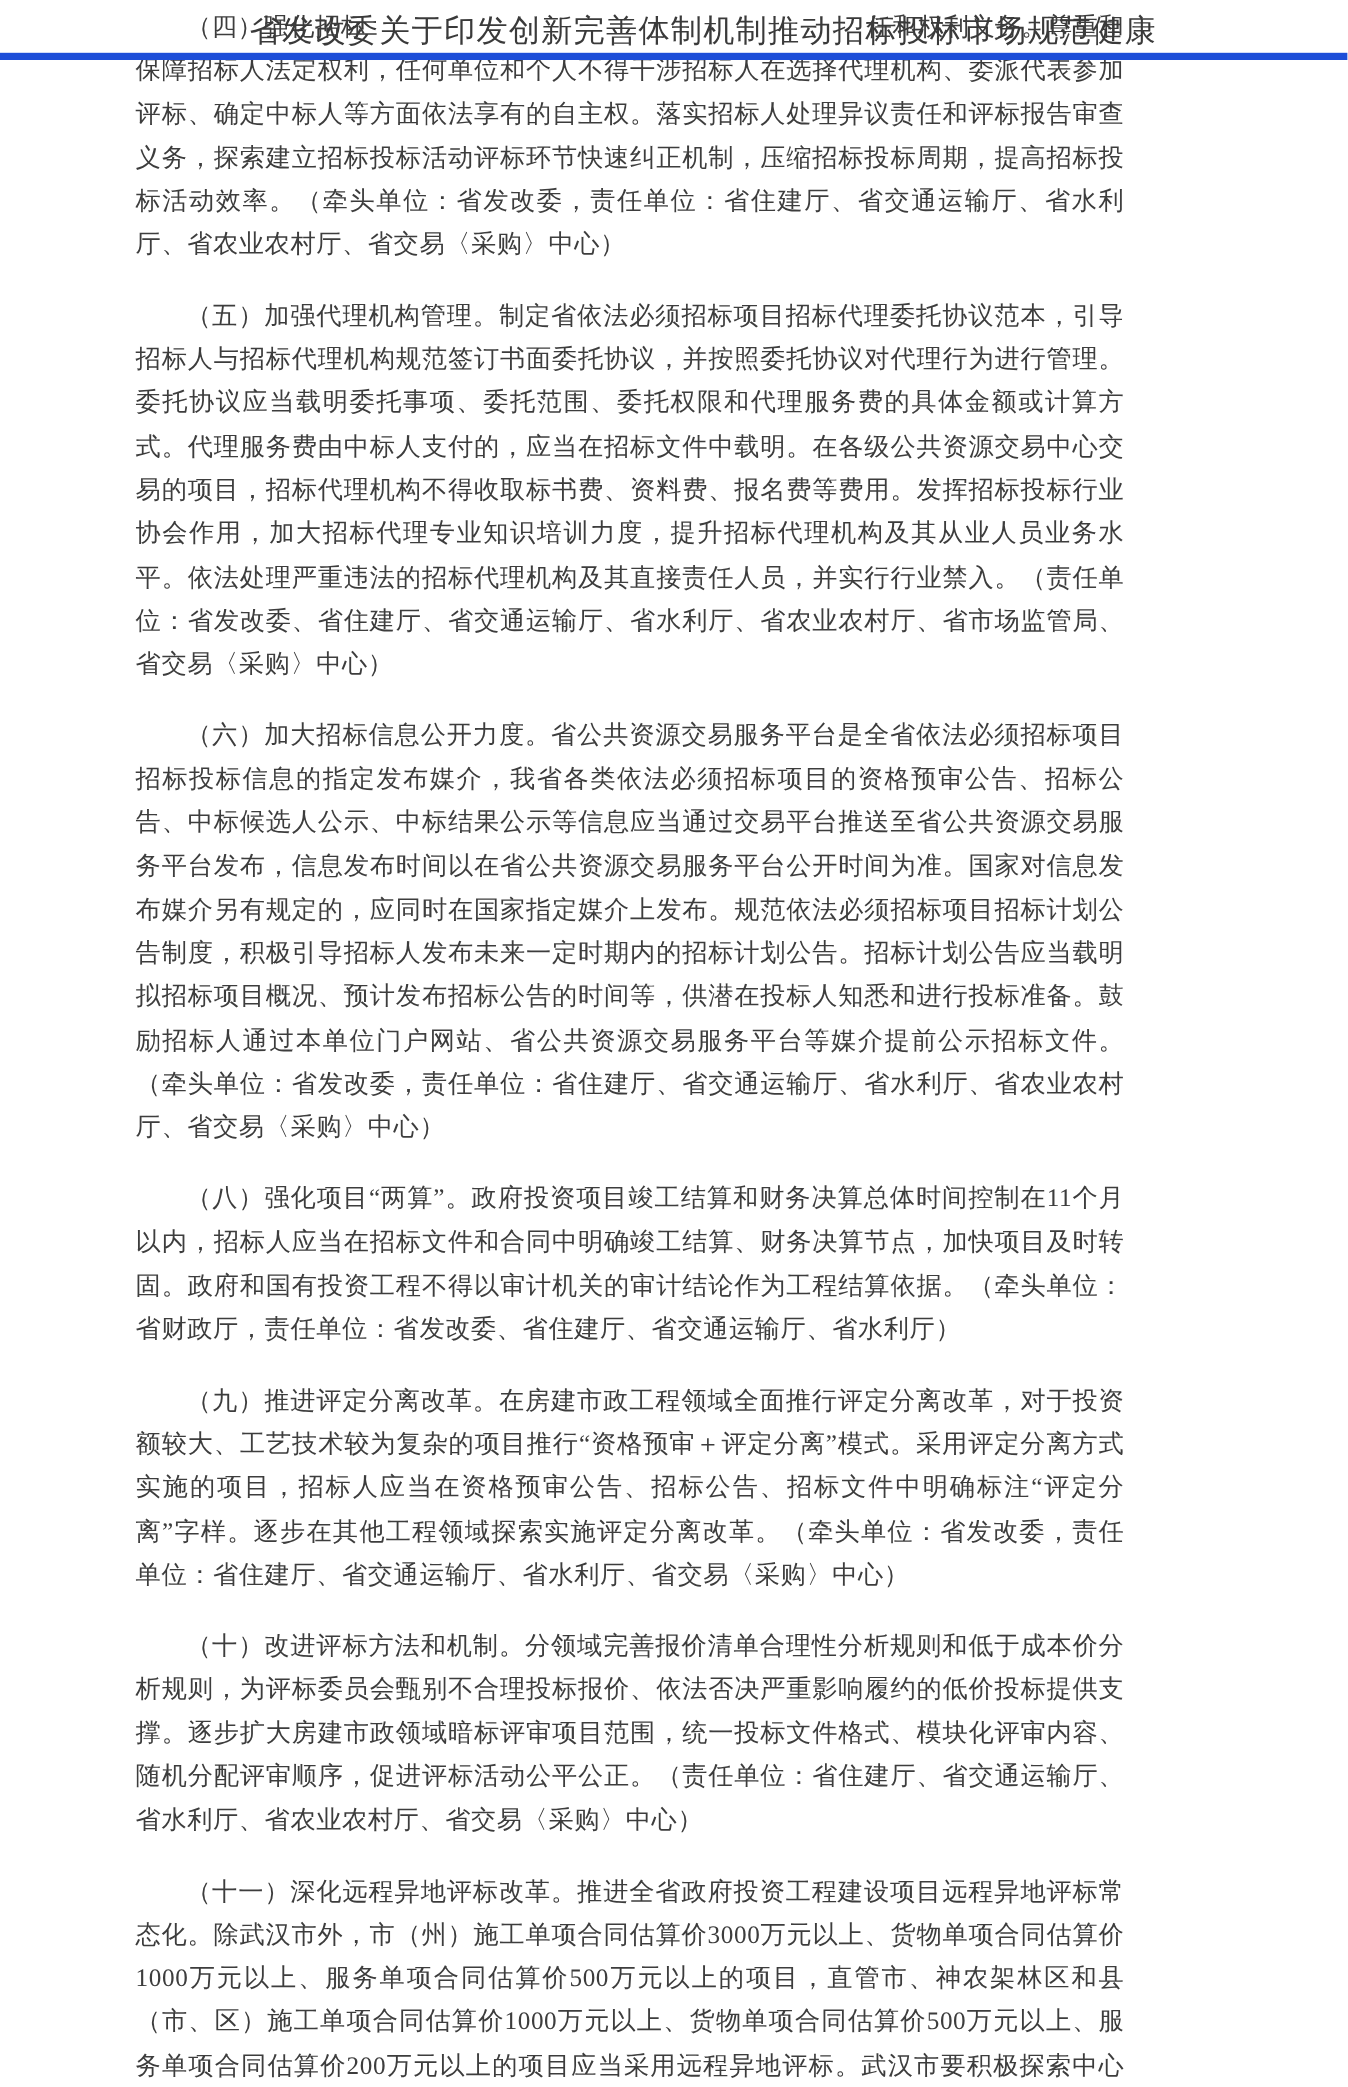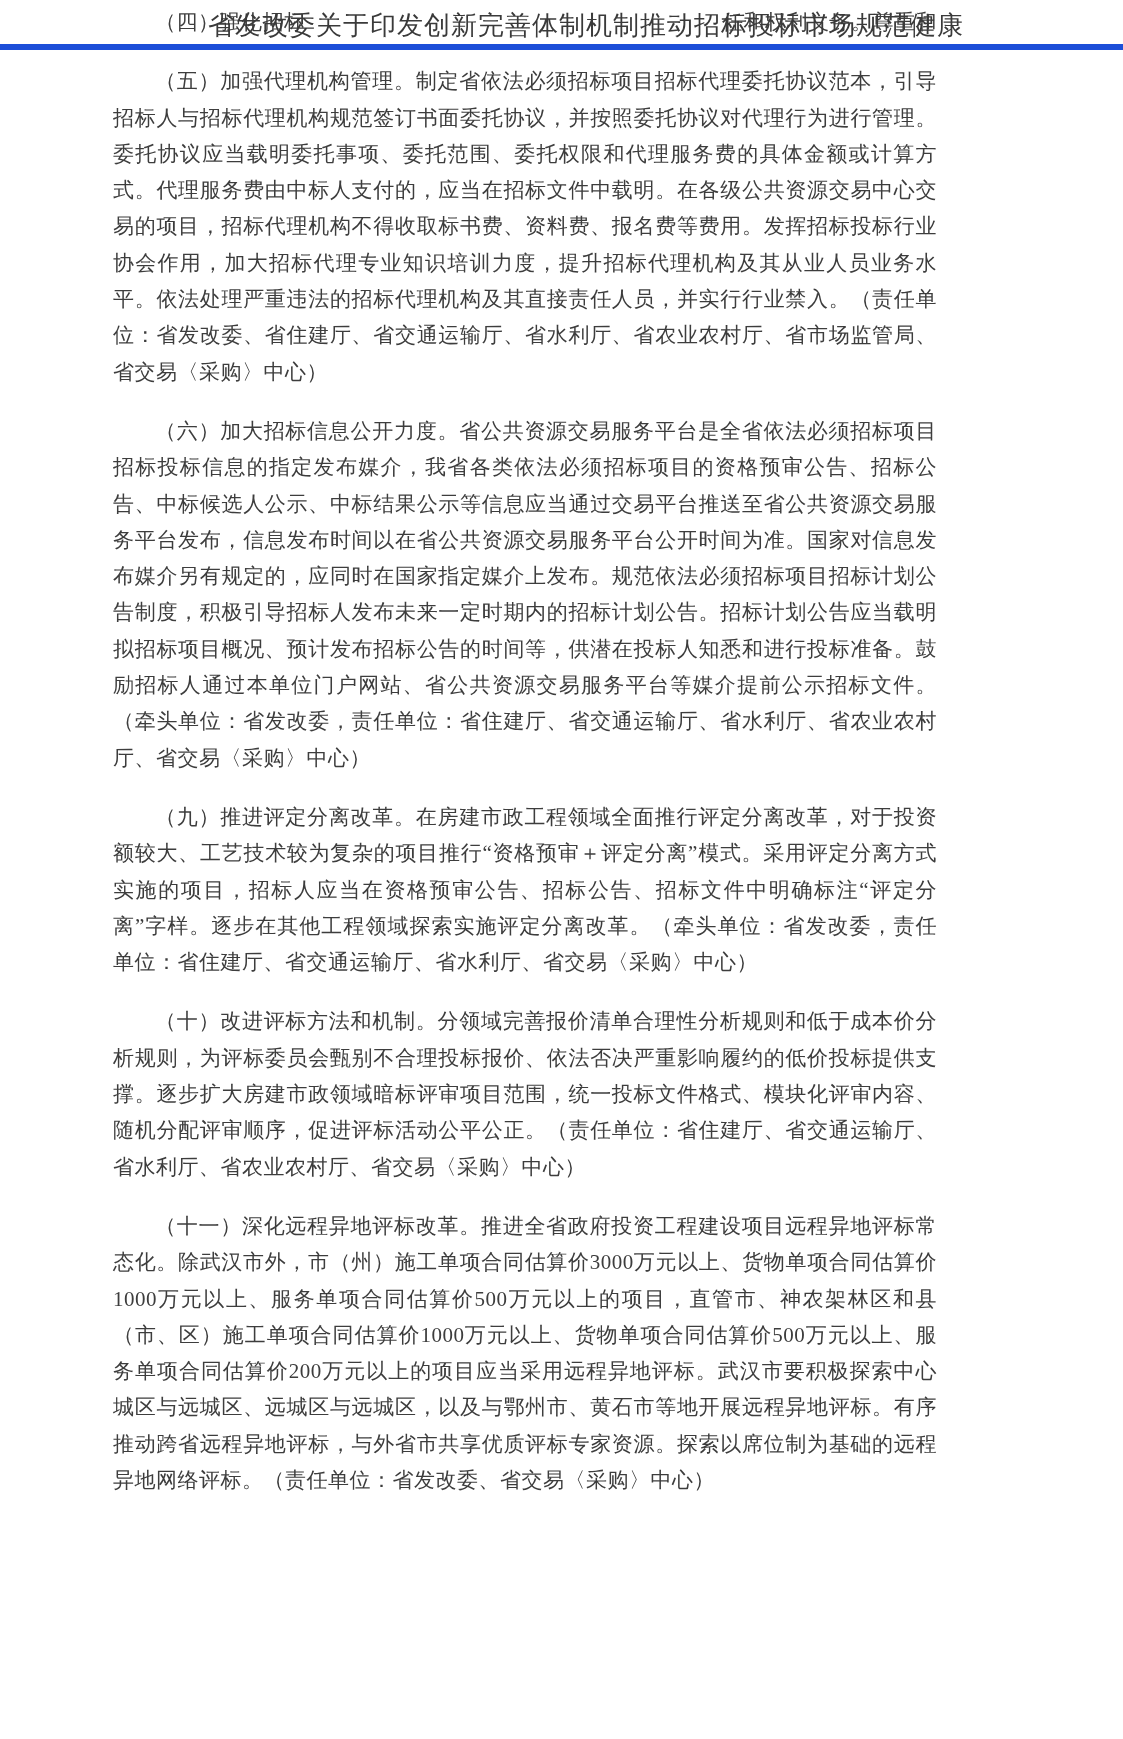--- a/index.html
+++ b/index.html
@@ -60,22 +60,24 @@
 
 <div class="page">
 
   <div class="doc">
 
     <div class="first-line">
       <span class="frag-left">（四）强化招标</span>
       <span class="frag-right">任和权利义务。尊重和</span>
     </div>
 
+    <p class="cont">保障招标人法定权利，任何单位和个人不得干涉招标人在选择代理机构、委派代表参加评标、确定中标人等方面依法享有的自主权。落实招标人处理异议责任和评标报告审查义务，探索建立招标投标活动评标环节快速纠正机制，压缩招标投标周期，提高招标投标活动效率。（牵头单位：省发改委，责任单位：省住建厅、省交通运输厅、省水利厅、省农业农村厅、省交易〈采购〉中心）</p>
     <p class="para">（五）加强代理机构管理。制定省依法必须招标项目招标代理委托协议范本，引导招标人与招标代理机构规范签订书面委托协议，并按照委托协议对代理行为进行管理。委托协议应当载明委托事项、委托范围、委托权限和代理服务费的具体金额或计算方式。代理服务费由中标人支付的，应当在招标文件中载明。在各级公共资源交易中心交易的项目，招标代理机构不得收取标书费、资料费、报名费等费用。发挥招标投标行业协会作用，加大招标代理专业知识培训力度，提升招标代理机构及其从业人员业务水平。依法处理严重违法的招标代理机构及其直接责任人员，并实行行业禁入。（责任单位：省发改委、省住建厅、省交通运输厅、省水利厅、省农业农村厅、省市场监管局、省交易〈采购〉中心）</p>
     <p class="para">（六）加大招标信息公开力度。省公共资源交易服务平台是全省依法必须招标项目招标投标信息的指定发布媒介，我省各类依法必须招标项目的资格预审公告、招标公告、中标候选人公示、中标结果公示等信息应当通过交易平台推送至省公共资源交易服务平台发布，信息发布时间以在省公共资源交易服务平台公开时间为准。国家对信息发布媒介另有规定的，应同时在国家指定媒介上发布。规范依法必须招标项目招标计划公告制度，积极引导招标人发布未来一定时期内的招标计划公告。招标计划公告应当载明拟招标项目概况、预计发布招标公告的时间等，供潜在投标人知悉和进行投标准备。鼓励招标人通过本单位门户网站、省公共资源交易服务平台等媒介提前公示招标文件。（牵头单位：省发改委，责任单位：省住建厅、省交通运输厅、省水利厅、省农业农村厅、省交易〈采购〉中心）</p>
+    <p class="para">（八）强化项目“两算”。政府投资项目竣工结算和财务决算总体时间控制在11个月以内，招标人应当在招标文件和合同中明确竣工结算、财务决算节点，加快项目及时转固。政府和国有投资工程不得以审计机关的审计结论作为工程结算依据。（牵头单位：省财政厅，责任单位：省发改委、省住建厅、省交通运输厅、省水利厅）</p>
     <p class="para">（九）推进评定分离改革。在房建市政工程领域全面推行评定分离改革，对于投资额较大、工艺技术较为复杂的项目推行“资格预审＋评定分离”模式。采用评定分离方式实施的项目，招标人应当在资格预审公告、招标公告、招标文件中明确标注“评定分离”字样。逐步在其他工程领域探索实施评定分离改革。（牵头单位：省发改委，责任单位：省住建厅、省交通运输厅、省水利厅、省交易〈采购〉中心）</p>
     <p class="para">（十）改进评标方法和机制。分领域完善报价清单合理性分析规则和低于成本价分析规则，为评标委员会甄别不合理投标报价、依法否决严重影响履约的低价投标提供支撑。逐步扩大房建市政领域暗标评审项目范围，统一投标文件格式、模块化评审内容、随机分配评审顺序，促进评标活动公平公正。（责任单位：省住建厅、省交通运输厅、省水利厅、省农业农村厅、省交易〈采购〉中心）</p>
     <p class="para">（十一）深化远程异地评标改革。推进全省政府投资工程建设项目远程异地评标常态化。除武汉市外，市（州）施工单项合同估算价3000万元以上、货物单项合同估算价1000万元以上、服务单项合同估算价500万元以上的项目，直管市、神农架林区和县（市、区）施工单项合同估算价1000万元以上、货物单项合同估算价500万元以上、服务单项合同估算价200万元以上的项目应当采用远程异地评标。武汉市要积极探索中心城区与远城区、远城区与远城区，以及与鄂州市、黄石市等地开展远程异地评标。有序推动跨省远程异地评标，与外省市共享优质评标专家资源。探索以席位制为基础的远程异地网络评标。（责任单位：省发改委、省交易〈采购〉中心）</p>
 
   </div>
 
   <div class="header-overlay">
     <div class="header-title">省发改委关于印发创新完善体制机制推动招标投标市场规范健康</div>
   </div>
 

